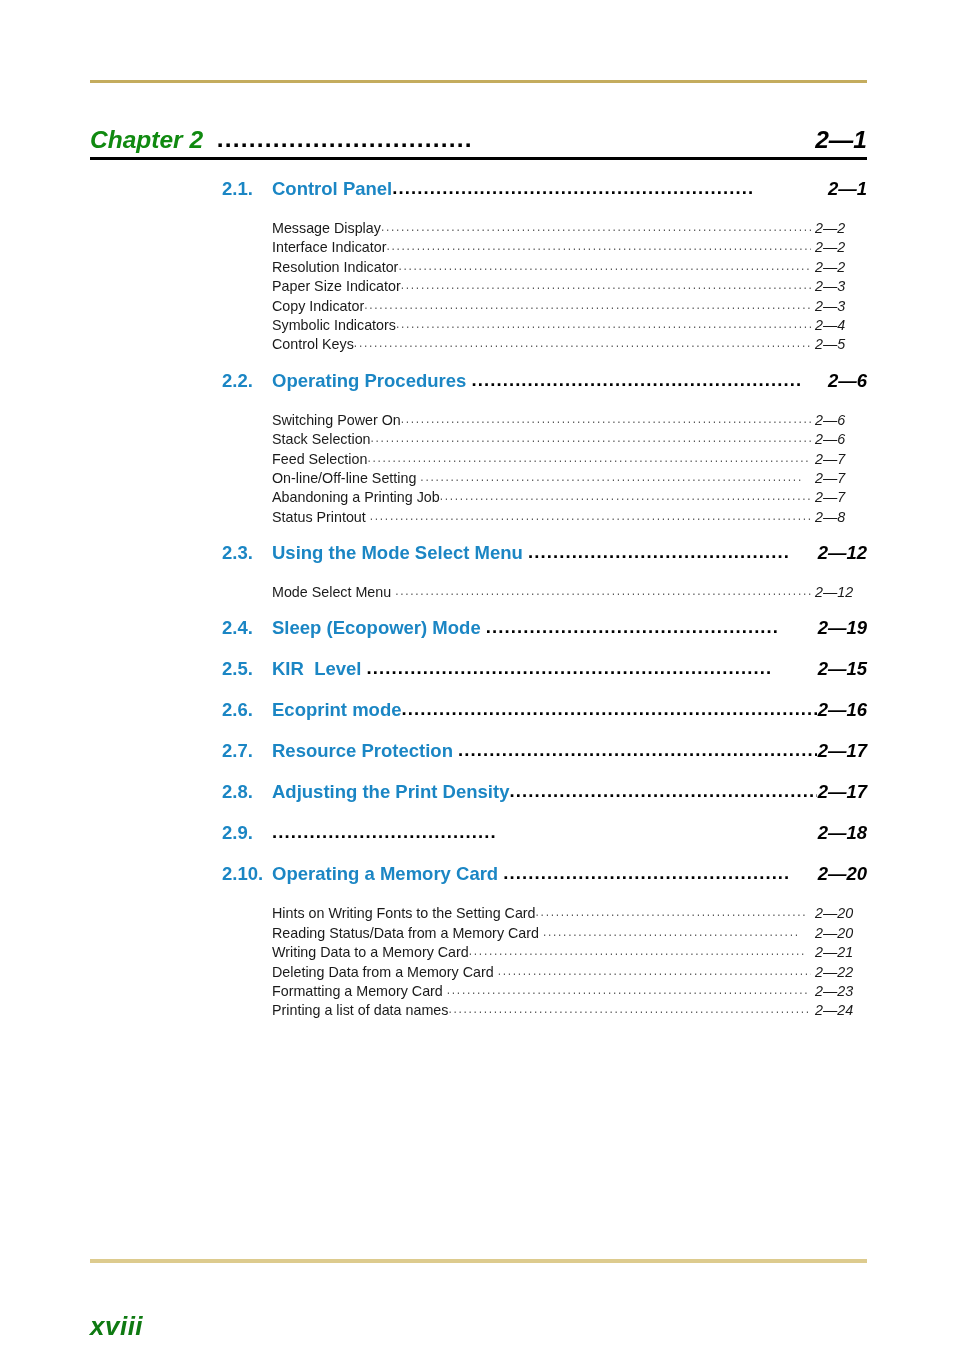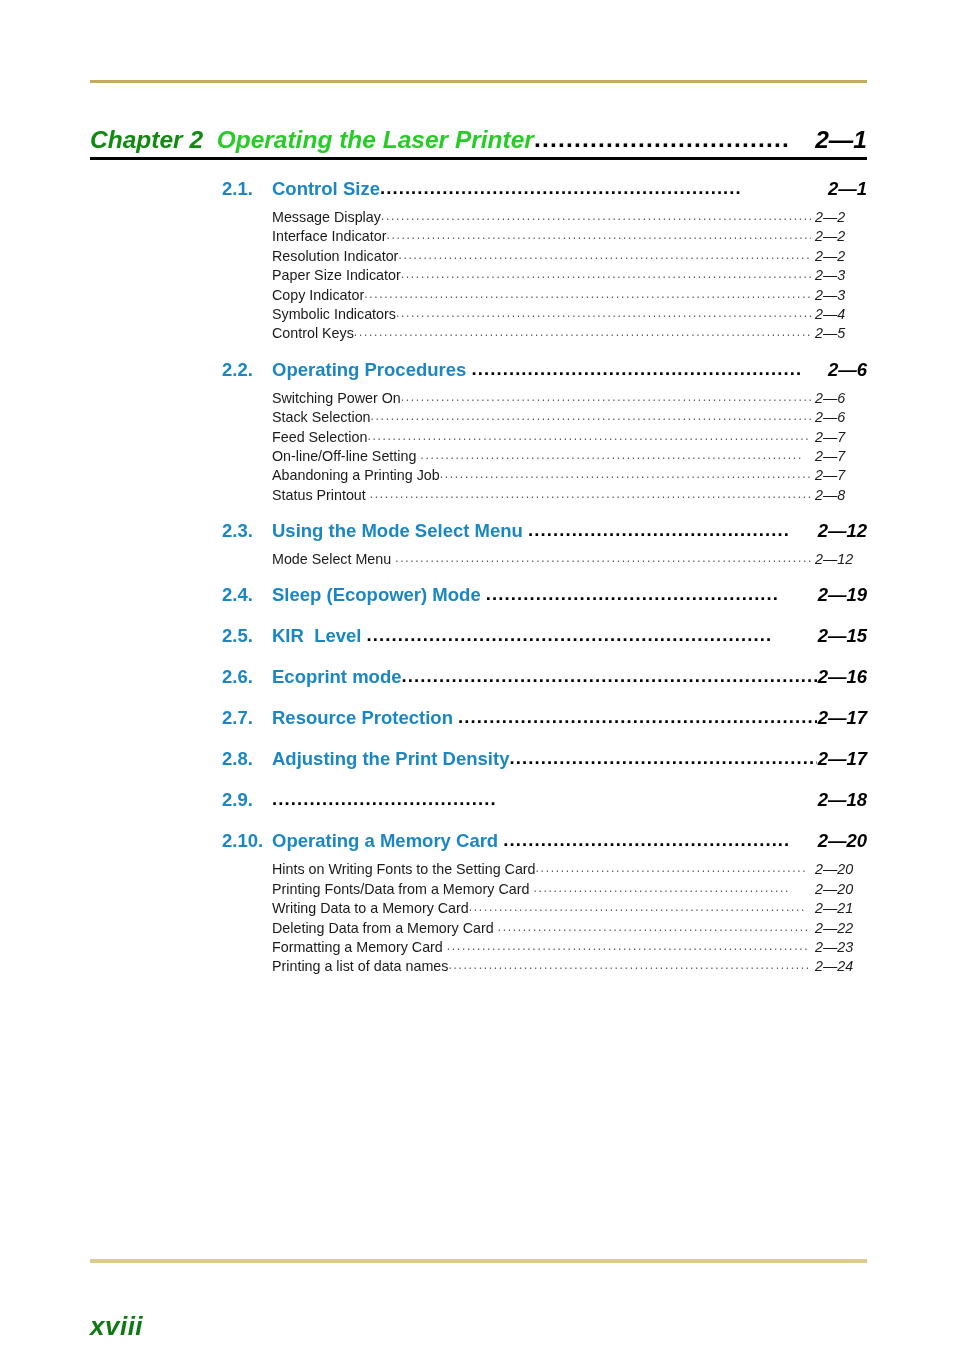--- a/index.html
+++ b/index.html
@@ -167,21 +167,21 @@
     color: #1a1a1a;
     font-style: italic;
     text-align: left;
     min-width: 52px;
     padding-left: 4px;
   }
 
   
   .group { margin-bottom: 0; }
   .group + .group { margin-top: 14px; }
-  .sec + .sub { margin-top: 4px; }
+  .sec + .sub { margin-top: 15px; }
 
   
   .foot-rule {
     position: absolute;
     left: 90px;
     top: 1259px;
     width: 777px;
     height: 4px;
     background: #ddcb8e;
   }
@@ -200,29 +200,28 @@
 </head>
 <body>
 
 <div class="page">
 
   <div class="head-rule"></div>
 
   <div class="chapter-row">
     <span class="chapter-num">Chapter 2</span>
     <span class="chapter-num">&nbsp;&nbsp;</span>
-    <span class="chapter-title">Operating the Laser Printer</span>
     <span class="chapter-leader">................................</span>
     <span class="chapter-page">2—1</span>
   </div>
   <div class="chapter-rule"></div>
 
   <div class="toc" id="toc-root">
       <div class="group">
-        <div class="sec"><span class="sec-num">2.1.</span><span class="sec-title">Control Size</span><span class="sec-leader">..........................................................</span><span class="sec-page">2—1</span></div>
+        <div class="sec"><span class="sec-num">2.1.</span><span class="sec-title">Control Panel</span><span class="sec-leader">..........................................................</span><span class="sec-page">2—1</span></div>
         <div class="sub"><span class="sub-title">Message Display</span><span class="sub-leader">...............................................................................................</span><span class="sub-page">2—2</span></div>
         <div class="sub"><span class="sub-title">Interface Indicator</span><span class="sub-leader">........................................................................................</span><span class="sub-page">2—2</span></div>
         <div class="sub"><span class="sub-title">Resolution Indicator</span><span class="sub-leader">...................................................................................</span><span class="sub-page">2—2</span></div>
         <div class="sub"><span class="sub-title">Paper Size Indicator</span><span class="sub-leader">....................................................................................</span><span class="sub-page">2—3</span></div>
         <div class="sub"><span class="sub-title">Copy Indicator</span><span class="sub-leader">.................................................................................................</span><span class="sub-page">2—3</span></div>
         <div class="sub"><span class="sub-title">Symbolic Indicators</span><span class="sub-leader">....................................................................................</span><span class="sub-page">2—4</span></div>
         <div class="sub"><span class="sub-title">Control Keys</span><span class="sub-leader">...................................................................................................</span><span class="sub-page">2—5</span></div>
       </div>
       <div class="group">
         <div class="sec"><span class="sec-num">2.2.</span><span class="sec-title">Operating Procedures </span><span class="sec-leader">.....................................................</span><span class="sec-page">2—6</span></div>
@@ -251,21 +250,21 @@
       </div>
       <div class="group">
         <div class="sec"><span class="sec-num">2.8.</span><span class="sec-title">Adjusting the Print Density</span><span class="sec-leader">...................................................</span><span class="sec-page">2—17</span></div>
       </div>
       <div class="group">
         <div class="sec"><span class="sec-num">2.9.</span><span class="sec-leader">....................................</span><span class="sec-page">2—18</span></div>
       </div>
       <div class="group">
         <div class="sec"><span class="sec-num">2.10.</span><span class="sec-title">Operating a Memory Card </span><span class="sec-leader">..............................................</span><span class="sec-page">2—20</span></div>
         <div class="sub"><span class="sub-title">Hints on Writing Fonts to the Setting Card</span><span class="sub-leader">......................................................</span><span class="sub-page">2—20</span></div>
-        <div class="sub"><span class="sub-title">Printing Fonts/Data from a Memory Card </span><span class="sub-leader">...................................................</span><span class="sub-page">2—20</span></div>
+        <div class="sub"><span class="sub-title">Reading Status/Data from a Memory Card </span><span class="sub-leader">...................................................</span><span class="sub-page">2—20</span></div>
         <div class="sub"><span class="sub-title">Writing Data to a Memory Card</span><span class="sub-leader">...................................................................</span><span class="sub-page">2—21</span></div>
         <div class="sub"><span class="sub-title">Deleting Data from a Memory Card </span><span class="sub-leader">...............................................................</span><span class="sub-page">2—22</span></div>
         <div class="sub"><span class="sub-title">Formatting a Memory Card </span><span class="sub-leader">........................................................................</span><span class="sub-page">2—23</span></div>
         <div class="sub"><span class="sub-title">Printing a list of data names</span><span class="sub-leader">...........................................................................</span><span class="sub-page">2—24</span></div>
       </div>
     </div>
 
   <div class="foot-rule"></div>
   <div class="folio">xviii</div>
 

